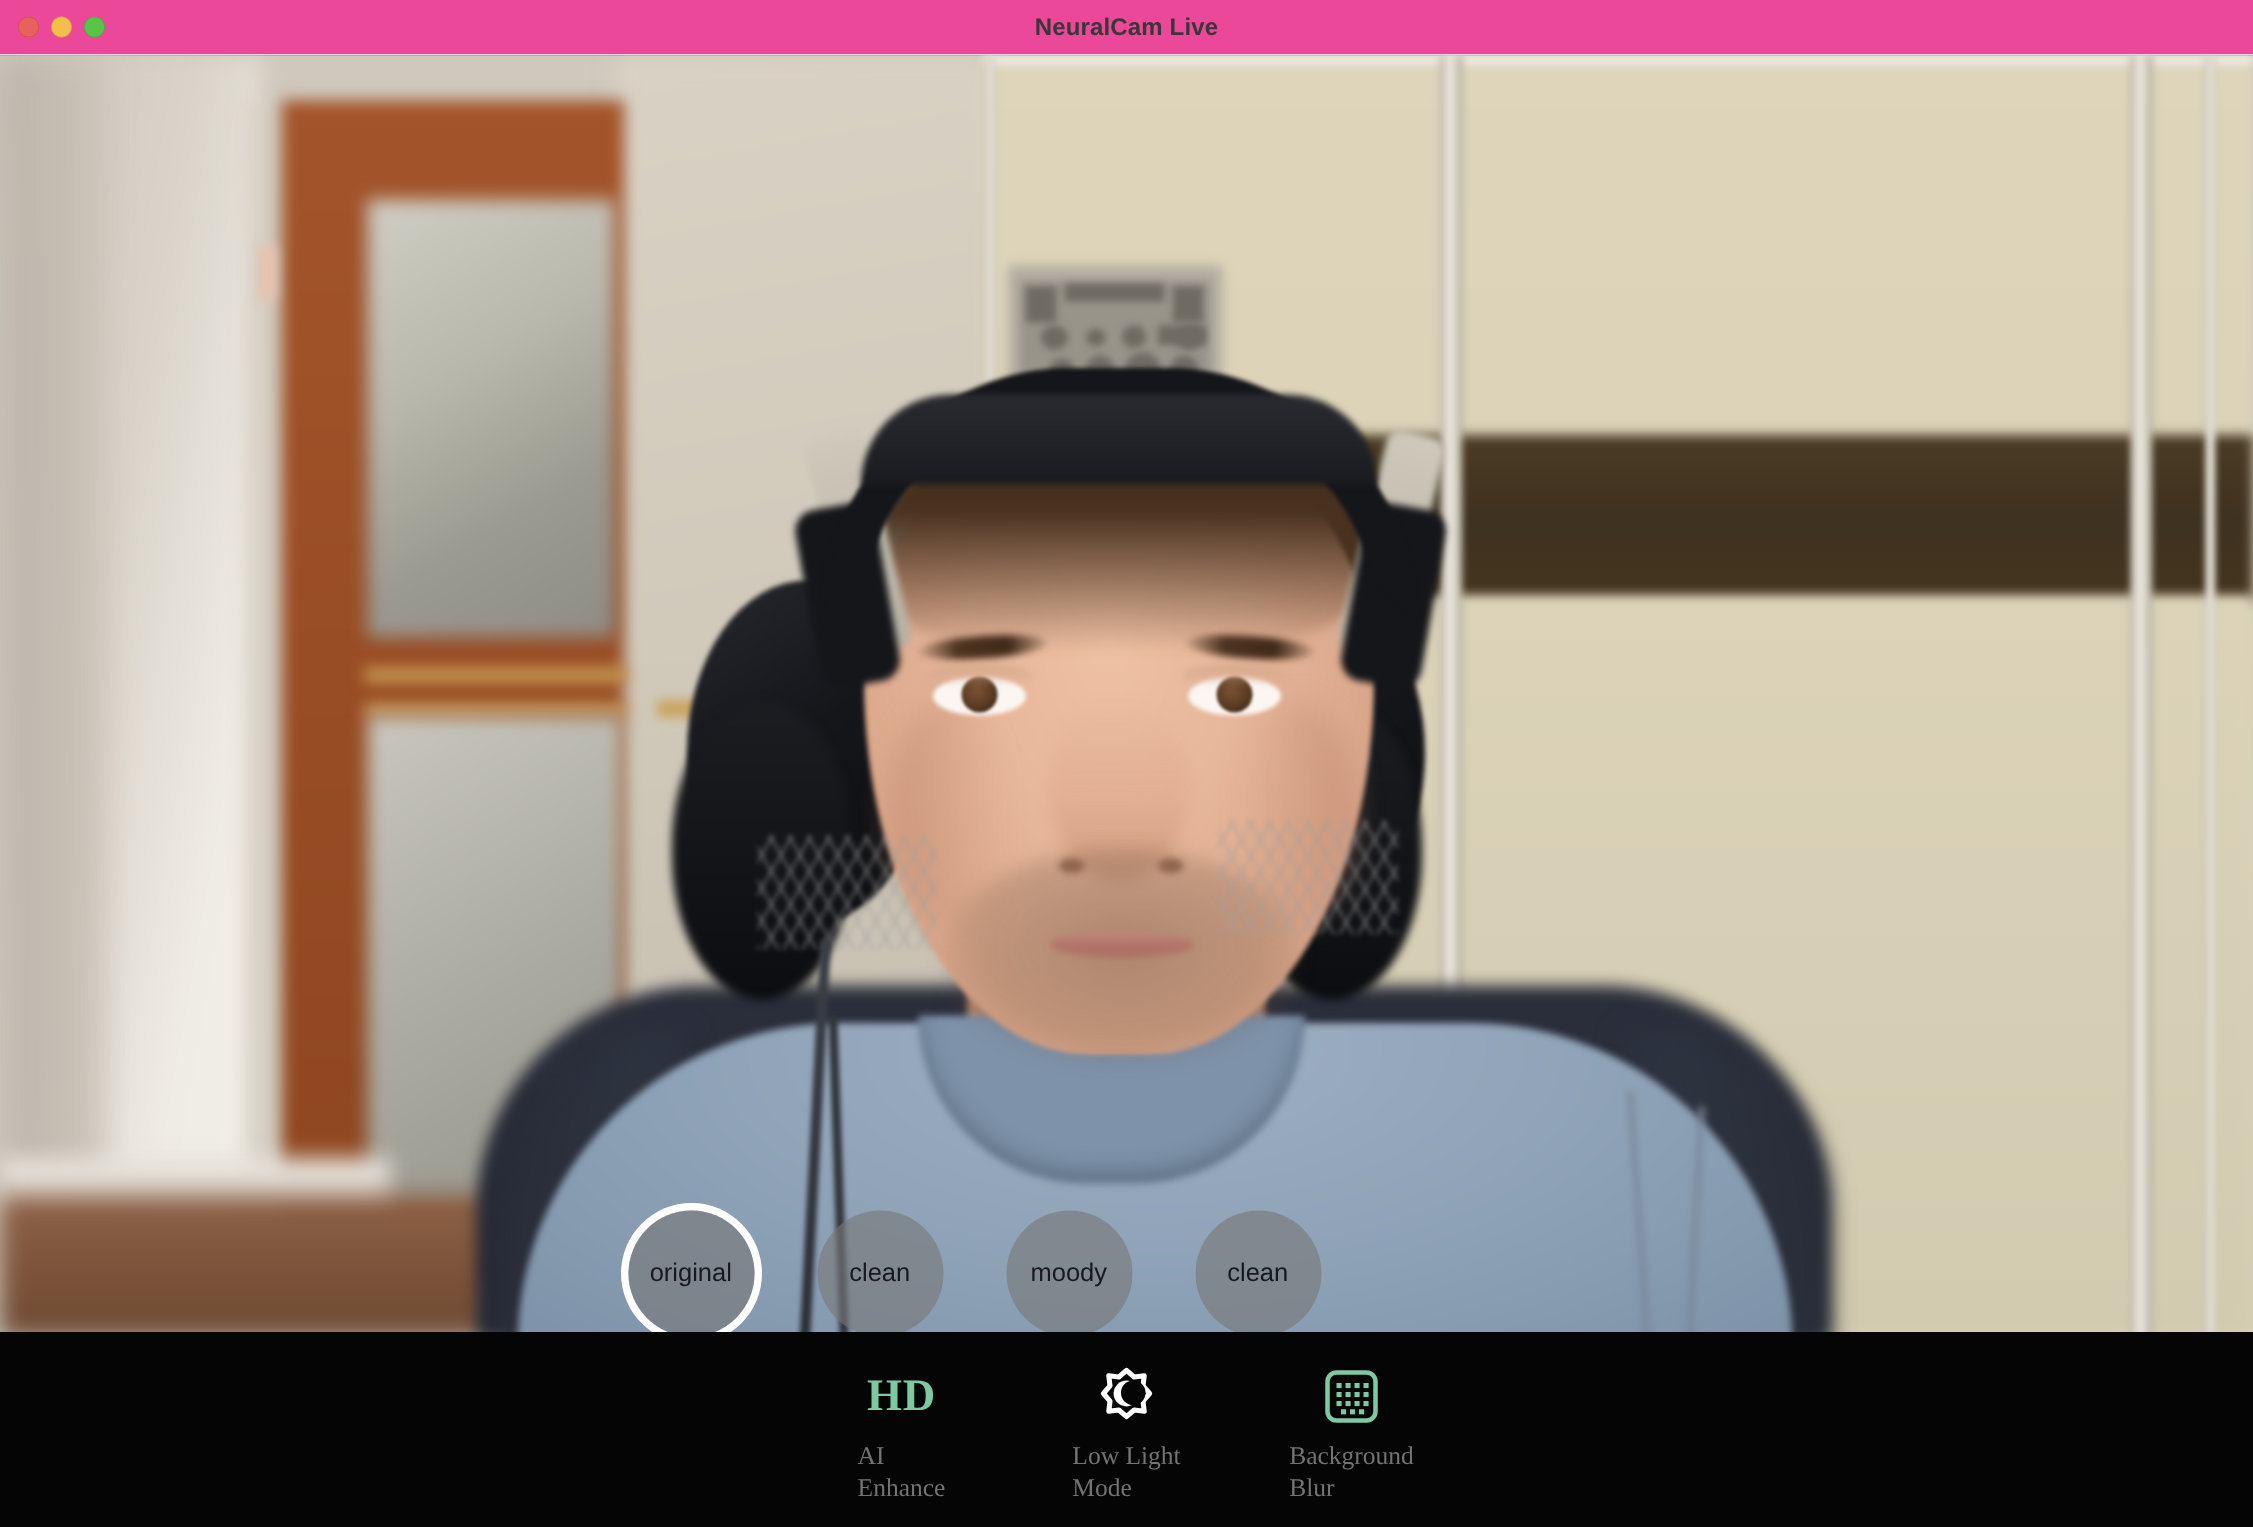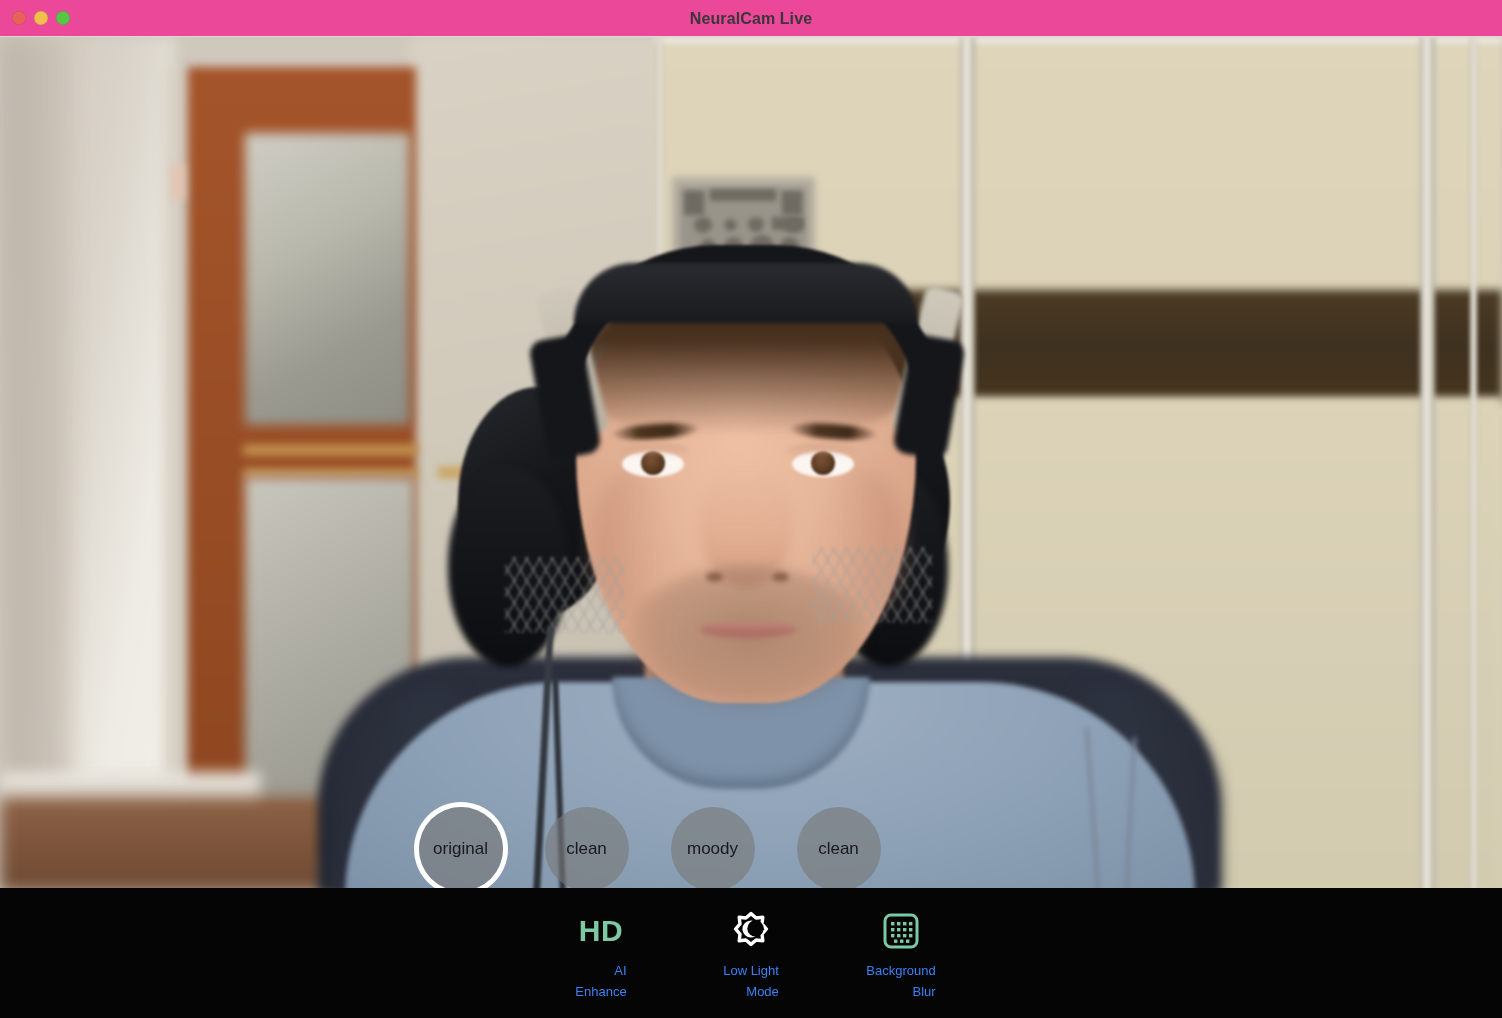--- a/index.html
+++ b/index.html
@@ -356,37 +356,38 @@
     user-select:none;
   }
   .chip.selected{
     box-shadow:0 0 0 5px #ffffff;
   }
 
   
   .toolbar{
     position:absolute;left:0;top:888px;width:1502px;height:130px;
     background:#050506;
+    font-family:Liberation Serif, serif;
   }
   .tools{
     position:absolute;left:0;top:0;width:1502px;height:130px;
     display:flex;align-items:center;justify-content:center;
     gap:0;
   }
   .tool{
     width:150px;
     display:flex;flex-direction:column;align-items:center;
     gap:8px;cursor:pointer;user-select:none;
     padding-top:6px;
   }
   .tool-icon{
     height:42px;display:flex;align-items:center;justify-content:center;
   }
   .tool-label{
-    color:#3b82f6;font-size:13px;line-height:21px;text-align:right;
+    color:#737373;font-size:17px;line-height:21px;text-align:left;
     white-space:pre-line;
   }
   .hd-text{
     color:#7dc9a4;font-size:30px;font-weight:bold;letter-spacing:.5px;line-height:34px;
   }
 </style>
 </head>
 <body>
 
 <div class="app-window">

